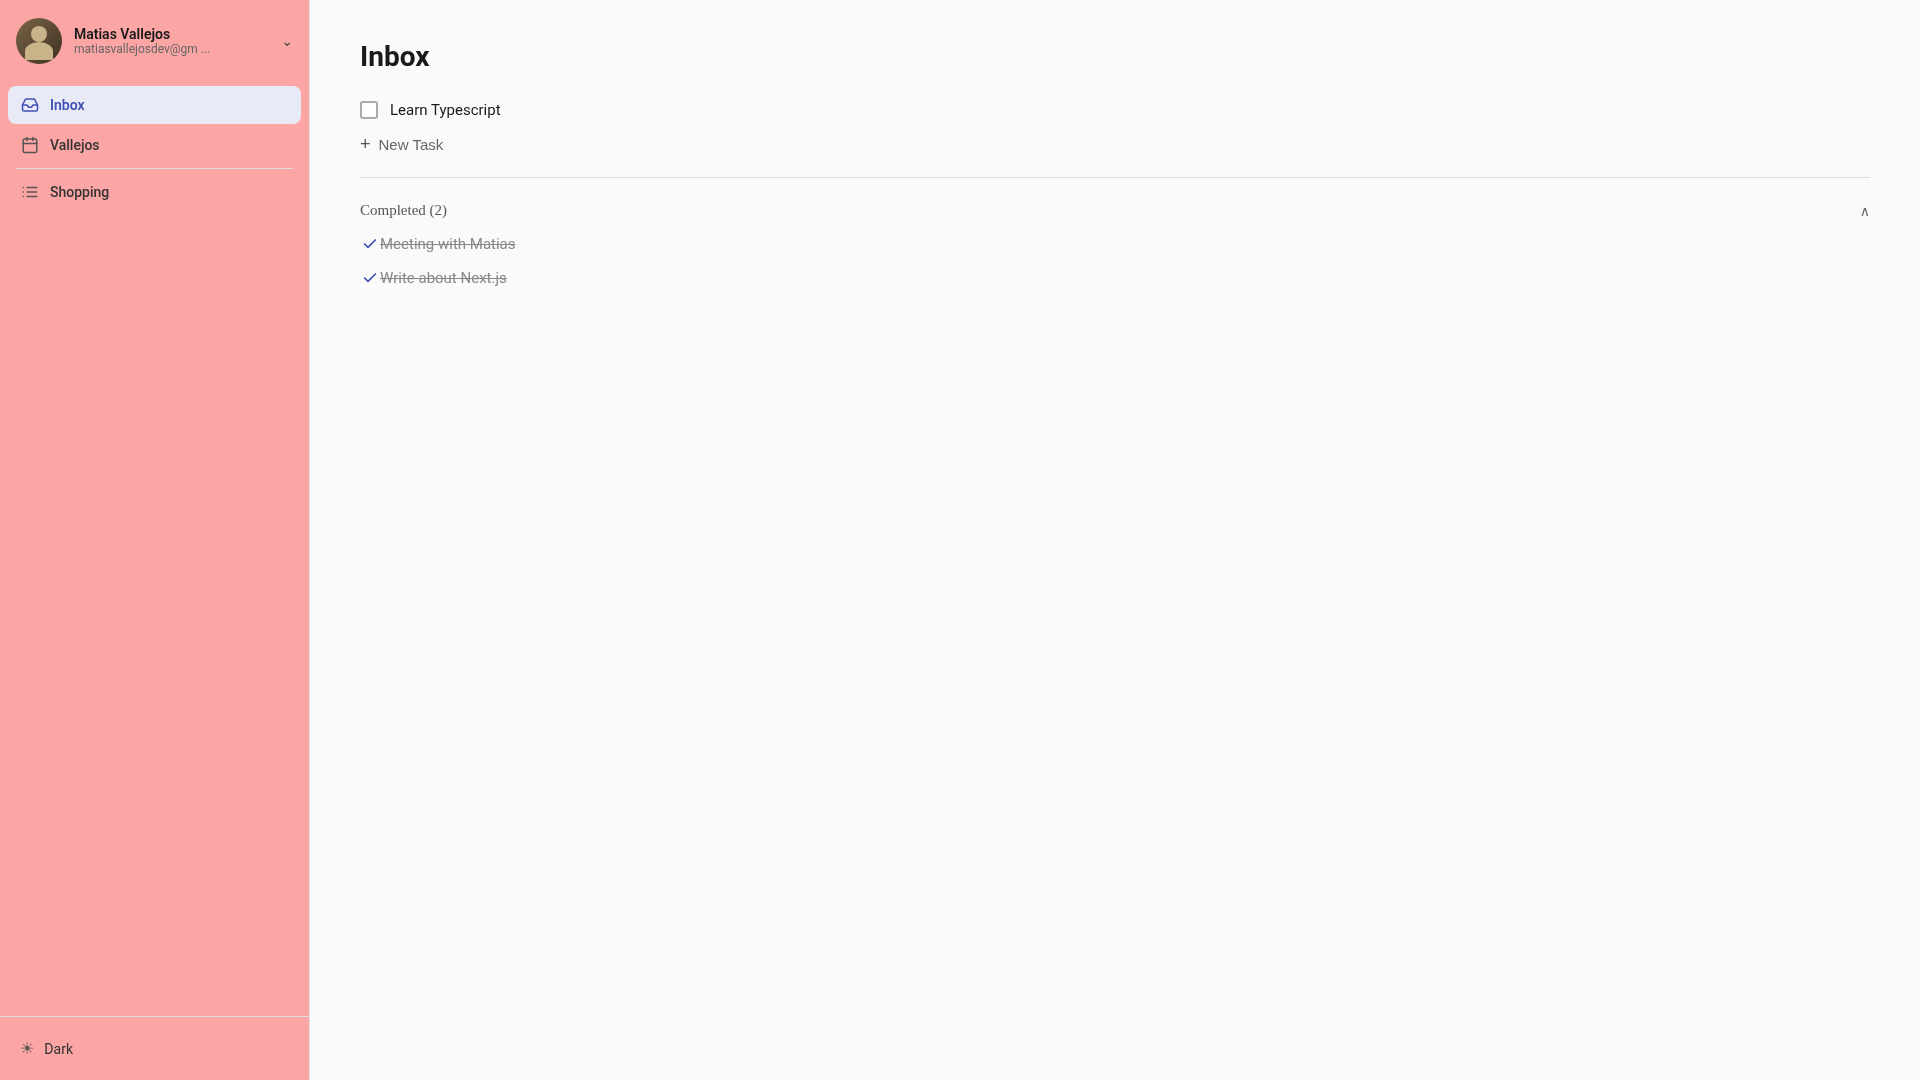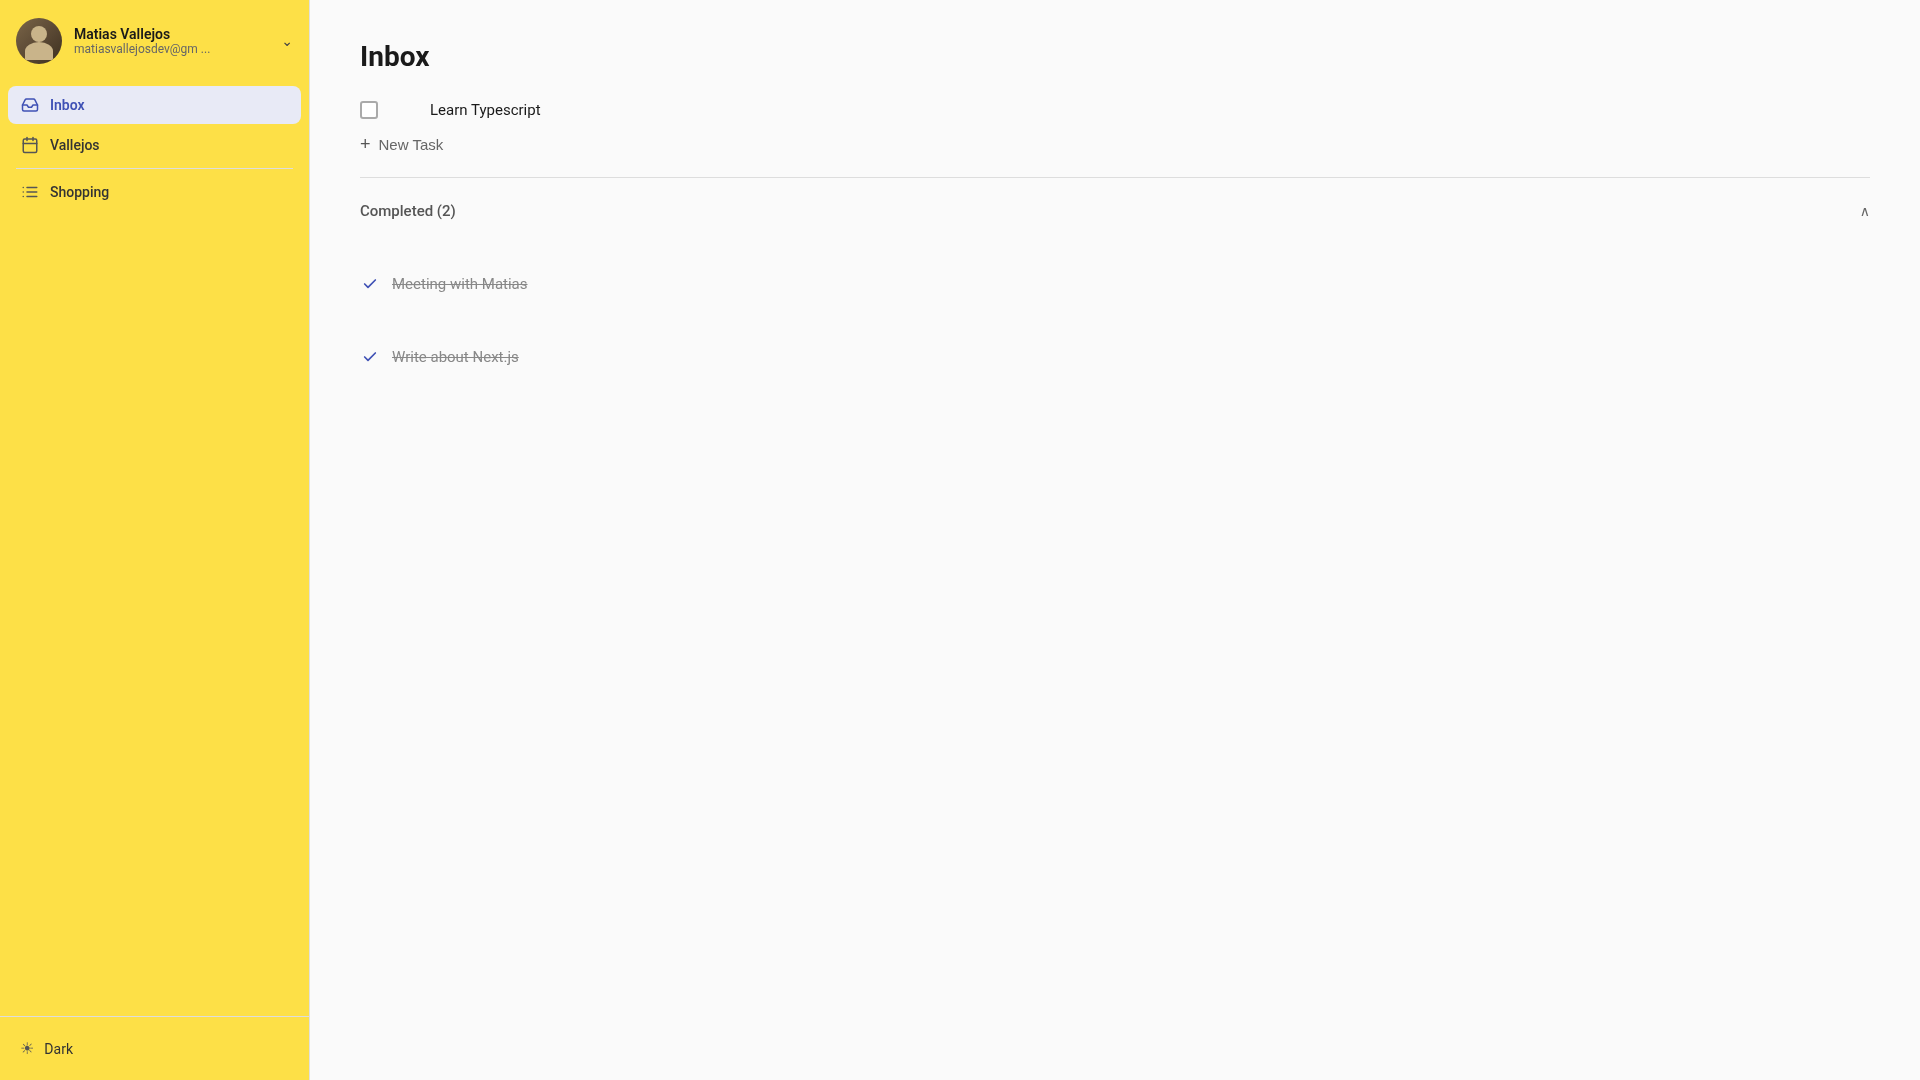--- a/index.html
+++ b/index.html
@@ -13,21 +13,21 @@
       background: #f5f5f5;
       display: flex;
       height: 100vh;
       overflow: hidden;
     }
 
     
     .sidebar {
       width: 310px;
       min-width: 310px;
-      background: #fde047;
+      background: #fca5a5;
       display: flex;
       flex-direction: column;
       height: 100vh;
       border-right: 1px solid #e0e0e0;
     }
 
     .user-profile {
       display: flex;
       align-items: center;
       padding: 18px 16px;
@@ -209,21 +209,20 @@
       border: 2px solid #aaa;
       border-radius: 3px;
       flex-shrink: 0;
       cursor: pointer;
       background: #fff;
     }
 
     .task-label {
       font-size: 15px;
       color: #1a1a1a;
-      margin-left: 40px;
     }
 
     .new-task-btn {
       display: flex;
       align-items: center;
       gap: 8px;
       padding: 8px 0;
       cursor: pointer;
       color: #666;
       font-size: 15px;
@@ -249,33 +248,32 @@
       align-items: center;
       justify-content: space-between;
       padding: 8px 0;
       cursor: pointer;
     }
 
     .completed-title {
       font-size: 15px;
       color: #555;
       font-weight: 500;
+      font-family: Liberation Serif, serif;
     }
 
     .collapse-icon {
       font-size: 14px;
       color: #666;
     }
 
     .completed-task {
       display: flex;
       align-items: center;
-      gap: 12px;
       padding: 8px 0;
-      margin-top: 39px;
     }
 
     .check-icon {
       color: #3f51b5;
       font-size: 16px;
       width: 20px;
       display: flex;
       align-items: center;
       justify-content: center;
       flex-shrink: 0;

